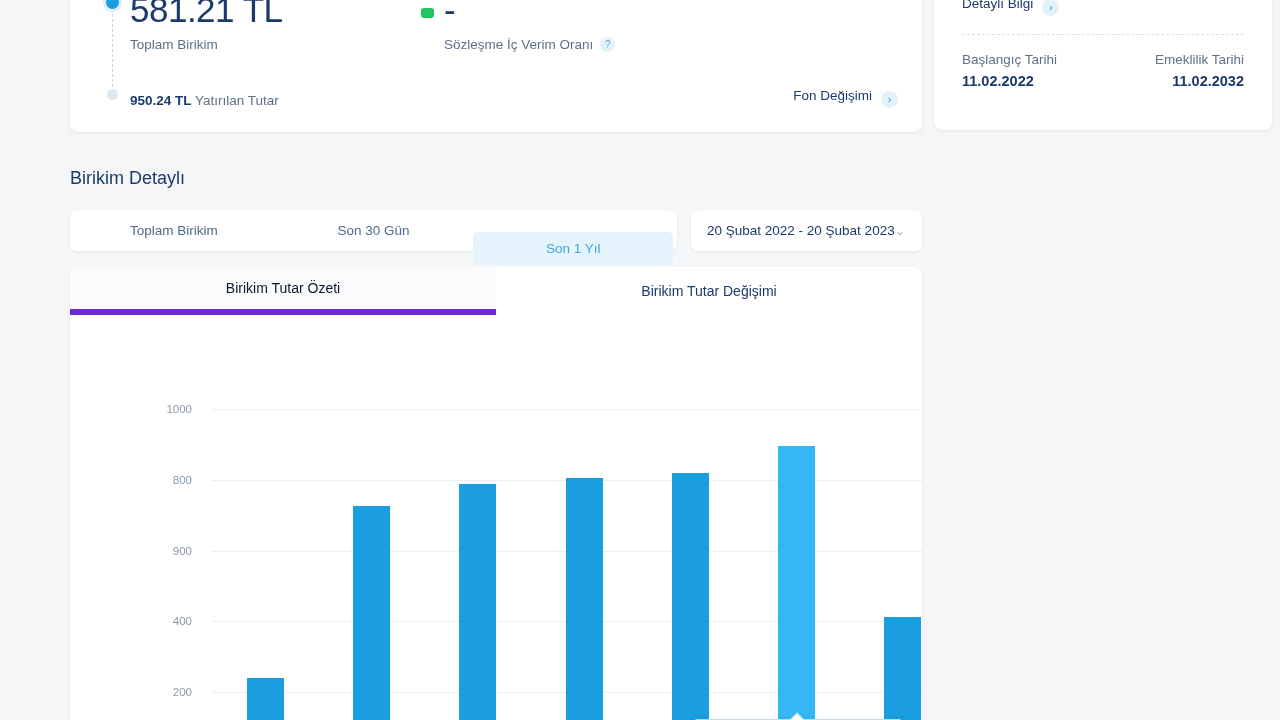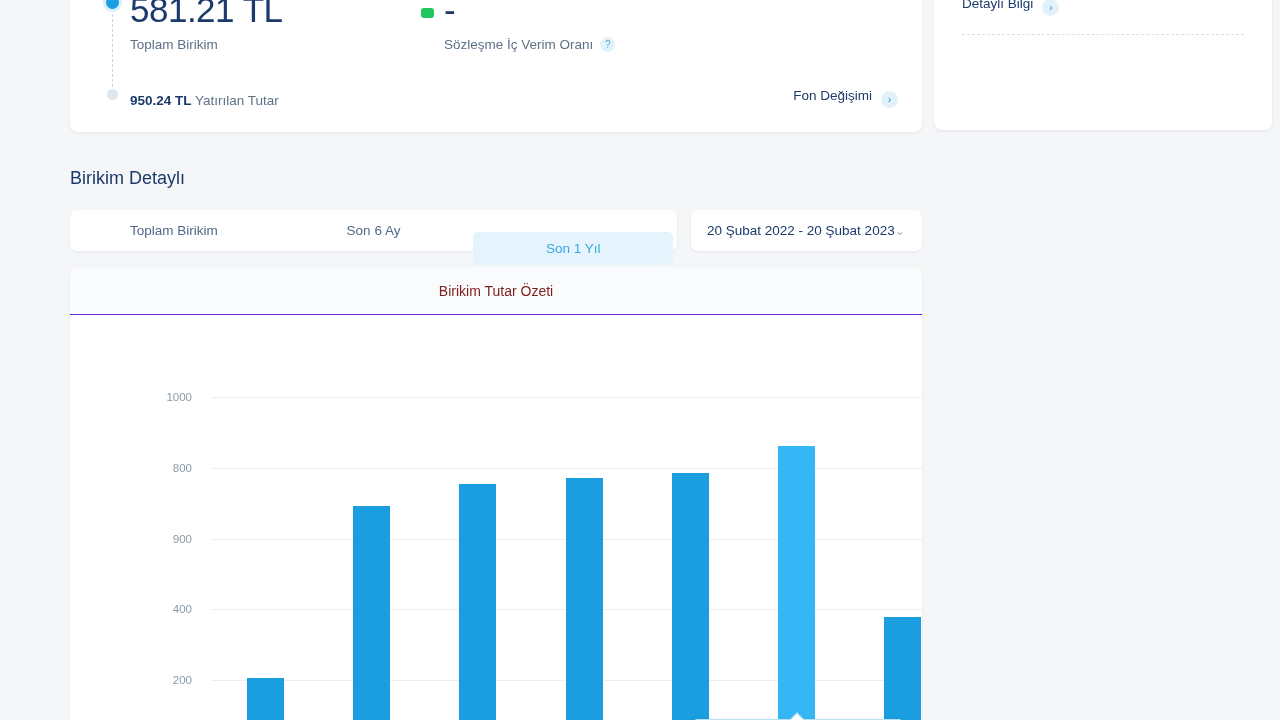--- a/index.html
+++ b/index.html
@@ -135,33 +135,33 @@
   .chart-card {
     position: absolute; left: 70px; top: 267px;
     width: 852px; height: 470px;
     background: #ffffff; border-radius: 8px;
     box-shadow: 0 1px 3px rgba(20,40,70,.08);
     overflow: hidden;
   }
   .chart-tabs { display: flex; height: 48px; }
   .chart-tab {
     flex: 1; display: flex; align-items: center; justify-content: center;
-    font-size: 14px; color: #7f1d1d; cursor: pointer; background: #fafbfc;
-    border-bottom: 1px solid #6d28d9;
+    font-size: 14px; color: #0f172a; cursor: pointer; background: #fafbfc;
+    border-bottom: 6px solid #6d28d9;
   }
   .chart-tab.active {
     background: #ffffff; color: #1b3a6b; border-bottom: 1px solid transparent;
   }
 
   .plot { position: relative; height: 422px; }
   .grid-area {
     position: absolute; left: 142px; right: -18px; top: 82px; height: 354px;
   }
   .gridline {
-    position: absolute; left: 0; right: 0; height: 1px; background: #eceff2;
+    position: absolute; left: 0; right: 0; height: 1px; background: #eceff2; margin-top: 12px;
   }
   .ytick {
     position: absolute; right: 100%; margin-right: 20px;
     transform: translateY(-50%);
     font-size: 11.5px; color: #8b9aa8; white-space: nowrap;
   }
   .bars { position: absolute; left: 142px; width: 744px; top: 82px; height: 354px; }
   .bar {
     position: absolute; bottom: 0; width: 37px; background: #1a9ee0;
   }
@@ -220,40 +220,53 @@
         <span>Fon Değişimi</span><span class="chev-circle">›</span>
       </div>
     </div>
   </div>
 
   <div class="info-card">
     <div class="detay-link">
       <span>Detaylı Bilgi</span><span class="chev-circle">›</span>
     </div>
     <div class="divider-dashed"></div>
+    <div class="dates">
+      <div class="date-col">
+        <div class="d-label">Başlangıç Tarihi</div>
+        <div class="d-value">11.02.2022</div>
+      </div>
+      <div class="date-col right">
+        <div class="d-label">Emeklilik Tarihi</div>
+        <div class="d-value">11.02.2032</div>
+      </div>
+    </div>
   </div>
 
   <div class="section-title">Birikim Detaylı</div>
 
   <div class="filter-bar">
     <div class="range-tabs" id="range-tabs">
         <div class="range-tab"><span>Toplam Birikim</span></div>
-        <div class="range-tab"><span>Son 6 Ay</span></div>
+        <div class="range-tab"><span>Son 30 Gün</span></div>
         <div class="range-tab active"><span>Son 1 Yıl</span></div>
       </div>
     <div class="date-select">
       <span class="date-select-text">20 Şubat 2022 - 20 Şubat 2023</span>
       <span class="chev-down">⌄</span>
     </div>
   </div>
 
   <div class="chart-card">
     <div class="chart-tabs" id="chart-tabs">
         <div class="chart-tab">
           <span>Birikim Tutar Özeti</span>
+        </div>
+        <div class="chart-tab active">
+          <span>Birikim Tutar Değişimi</span>
         </div>
       </div>
 
     <div class="plot">
       <div class="grid-area" id="grid-area">
           <div class="gridline" style="top: 283.2px;">
             <span class="ytick">200</span>
           </div>
           <div class="gridline" style="top: 212.4px;">
             <span class="ytick">400</span>

